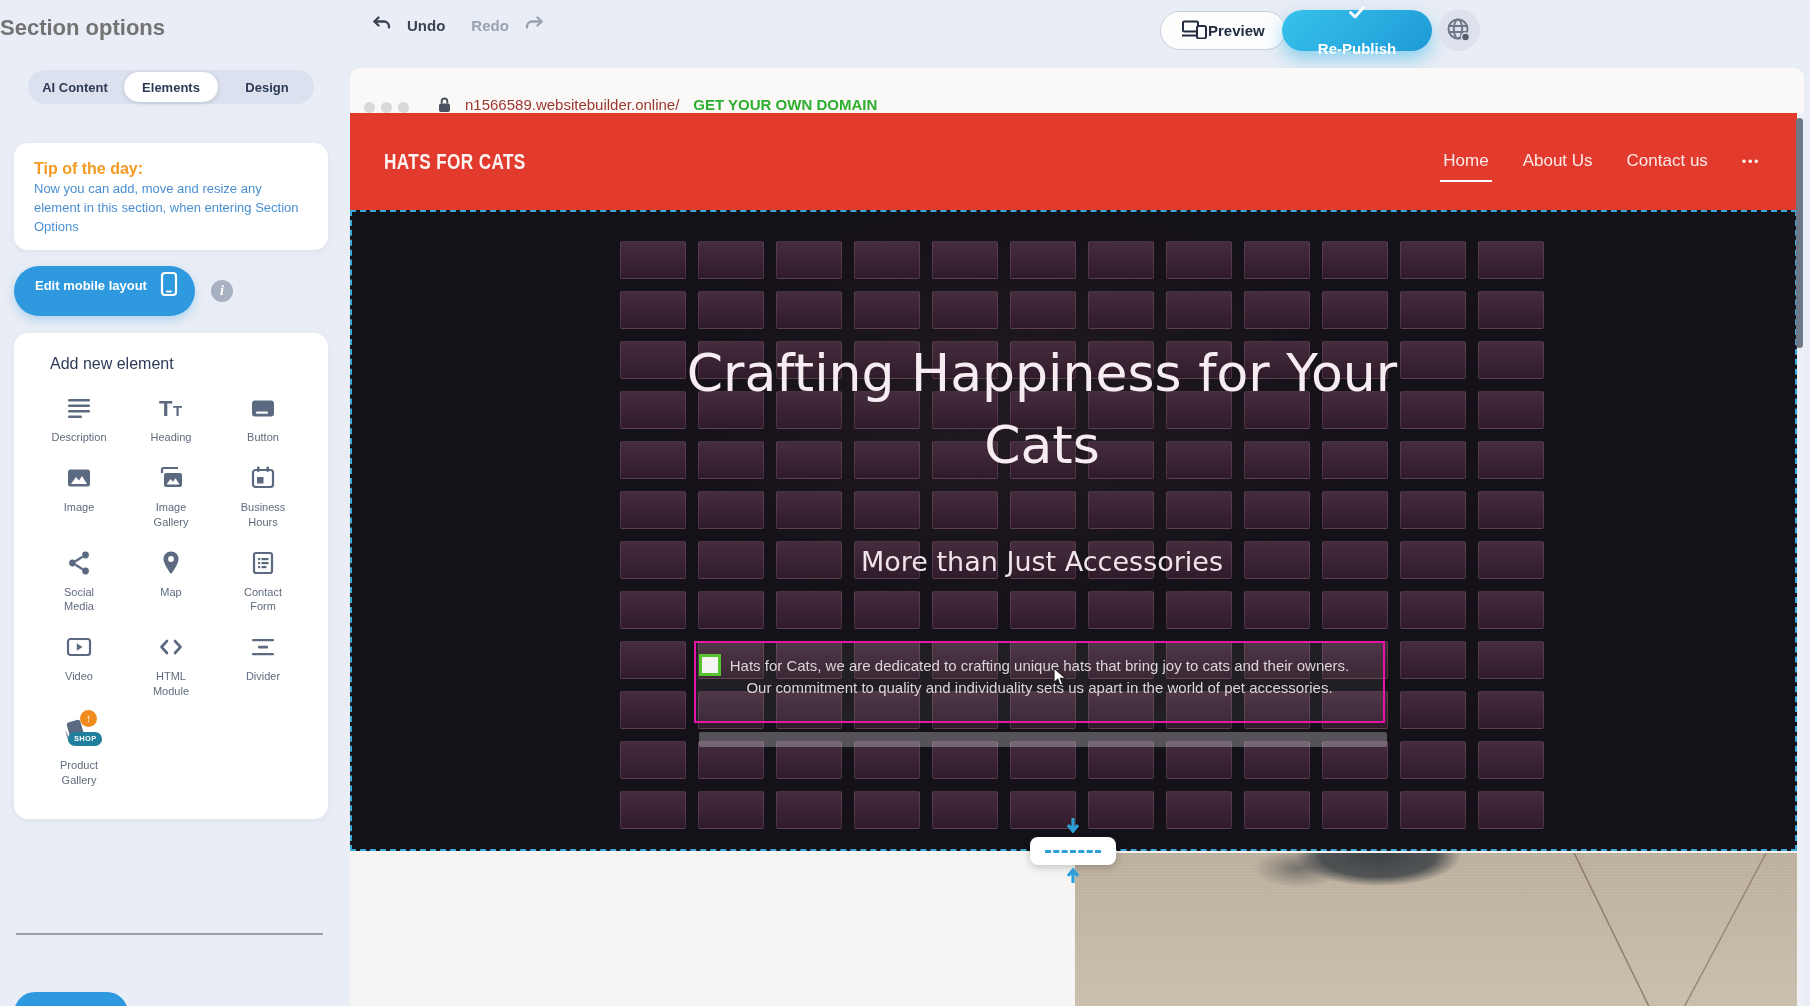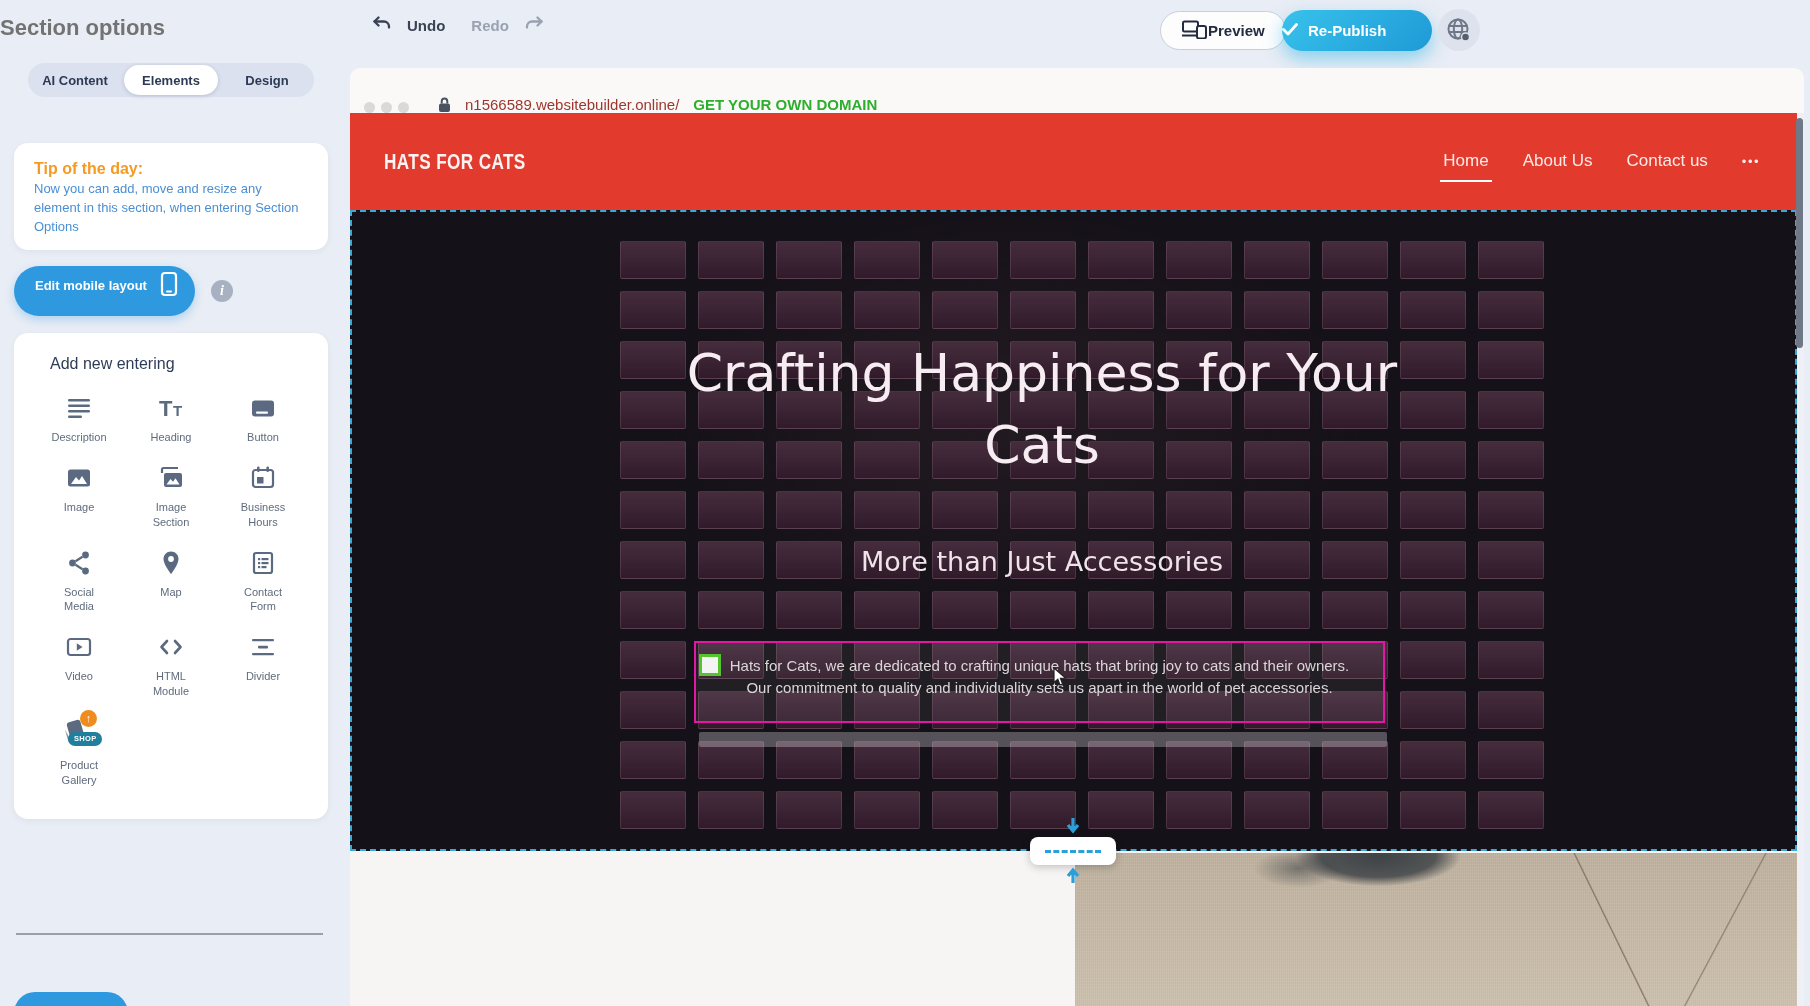--- a/index.html
+++ b/index.html
@@ -7,25 +7,25 @@
   .stage { position:relative; width:1810px; height:1006px; overflow:hidden; background:#e9edf5; }
 
   
   .section-title { position:absolute; left:0; top:15px; font-size:22px; font-weight:bold; color:#737373; }
   .undo-redo { position:absolute; left:372px; top:16px; display:flex; align-items:center; gap:26px; }
   .ur-btn { display:flex; align-items:center; gap:16px; background:none; border:none; font-family:inherit; font-size:15px; font-weight:bold; cursor:pointer; }
   .ur-btn.undo { color:#3a4254; }
   .ur-btn.redo { color:#9aa2b1; }
   .topbar-right { position:absolute; right:0; top:0; width:340px; height:60px; }
   .preview-btn { position:absolute; left:-310px; top:11px; height:39px; padding:0 20px; display:flex; align-items:center; background:#fdfdfe; border:1px solid #c9cfda; border-radius:20px; font-family:inherit; font-size:15px; font-weight:bold; color:#222b3f; cursor:pointer; }
-  .republish-btn { position:absolute; left:-188px; top:10px; height:41px; width:150px; display:flex; align-items:center; justify-content:flex-start; gap:10px; background:linear-gradient(135deg,#38c2ec,#1e9ad6); border:none; border-radius:21px; font-family:inherit; font-size:15px; font-weight:bold; color:#fff; box-shadow:0 8px 18px rgba(41,182,232,.5); cursor:pointer; }
+  .republish-btn { position:absolute; left:-188px; top:10px; height:41px; width:150px; display:flex; align-items:center; justify-content:center; gap:18px; background:linear-gradient(135deg,#38c2ec,#1e9ad6); border:none; border-radius:21px; font-family:inherit; font-size:15px; font-weight:bold; color:#fff; box-shadow:0 8px 18px rgba(41,182,232,.5); cursor:pointer;flex-direction:column; }
   .globe-btn { position:absolute; left:-32px; top:9px; width:42px; height:42px; border-radius:50%; background:#dde2ec; border:none; display:flex; align-items:center; justify-content:center; cursor:pointer; }
 
   
-  .tabs { position:absolute; left:28px; top:63px; width:286px; height:34px; background:#dbe1ee; border-radius:17px; display:flex; }
+  .tabs { position:absolute; left:28px; top:70px; width:286px; height:34px; background:#dbe1ee; border-radius:17px; display:flex; }
   .tab { flex:1; border:none; background:none; border-radius:15px; font-family:inherit; font-size:13px; font-weight:bold; color:#2c3a55; cursor:pointer; }
   .tab.active { background:#fff; margin:2px; box-shadow:0 1px 4px rgba(30,40,70,.18); }
   .card { position:absolute; background:#fff; border-radius:14px; box-shadow:0 2px 6px rgba(40,55,90,.06); }
   .tip-card { left:14px; top:143px; width:314px; height:107px; padding:17px 20px; }
   .tip-title { font-size:16px; font-weight:bold; color:#f59a23; }
   .tip-body { margin-top:2px; font-size:13px; line-height:1.45; color:#4a8fd4; }
   .edit-mobile-btn { position:absolute; left:14px; top:266px; width:181px; height:50px; background:#2f99e0; border:none; border-radius:25px; display:flex; align-items:center; justify-content:space-between; padding:0 16px 12px 21px; font-family:inherit; font-size:13px; font-weight:bold; color:#fff; cursor:pointer; box-shadow:0 4px 10px rgba(47,153,224,.3); }
   .info-btn { position:absolute; left:211px; top:280px; width:22px; height:22px; border-radius:50%; background:#a8b1c2; color:#fff; border:none; font-family:"Liberation Serif",serif; font-style:italic; font-weight:bold; font-size:14px; cursor:pointer; }
   .elements-card { left:14px; top:333px; width:314px; height:486px; padding:22px 14px; }
   .add-title { font-size:16px; color:#2e3c58; margin-left:22px; }
@@ -149,21 +149,21 @@
   <button class="edit-mobile-btn">
     <span>Edit mobile layout</span>
     <span><svg width="20" height="26" viewBox="0 0 20 26" fill="none">
           <rect x="3" y="2" width="14" height="22" rx="3" stroke="#fff" stroke-width="2.2"></rect>
           <path d="M8 20.5 H12" stroke="#fff" stroke-width="2" stroke-linecap="round"></path>
         </svg></span>
   </button>
   <button class="info-btn">i</button>
 
   <div class="card elements-card">
-    <div class="add-title">Add new entering</div>
+    <div class="add-title">Add new element</div>
     <div class="el-grid">
 
       <div class="el-item">
         <span class="el-icon">
             <svg width="28" height="28" viewBox="0 0 28 28">
               <g fill="#5b6a80">
                 <rect x="3" y="5" width="22" height="2.4" rx="1.2"></rect>
                 <rect x="3" y="10.5" width="22" height="2.4" rx="1.2"></rect>
                 <rect x="3" y="16" width="22" height="2.4" rx="1.2"></rect>
                 <rect x="3" y="21.5" width="14" height="2.4" rx="1.2"></rect>
@@ -204,21 +204,21 @@
       </div>
 
       <div class="el-item">
         <span class="el-icon">
             <svg width="30" height="28" viewBox="0 0 30 28">
               <path d="M6 9 V5.5 A1.5 1.5 0 0 1 7.5 4 H22" stroke="#5b6a80" stroke-width="2.2" fill="none"></path>
               <rect x="8" y="9" width="18" height="14" rx="2" fill="#5b6a80"></rect>
               <path d="M10.5 20.5 L14.5 15 L17 17.8 L19.5 14.2 L23.5 20.5 Z" fill="#fff"></path>
             </svg>
           </span>
-        <span class="el-label">Image Section</span>
+        <span class="el-label">Image Gallery</span>
       </div>
 
       <div class="el-item">
         <span class="el-icon">
             <svg width="28" height="28" viewBox="0 0 28 28">
               <rect x="4" y="6" width="20" height="17" rx="2.5" stroke="#5b6a80" stroke-width="2.2" fill="none"></rect>
               <rect x="8" y="2.5" width="2.6" height="5.5" rx="1.2" fill="#5b6a80"></rect>
               <rect x="17.4" y="2.5" width="2.6" height="5.5" rx="1.2" fill="#5b6a80"></rect>
               <rect x="8" y="13" width="6.5" height="6.5" fill="#5b6a80"></rect>
             </svg>

